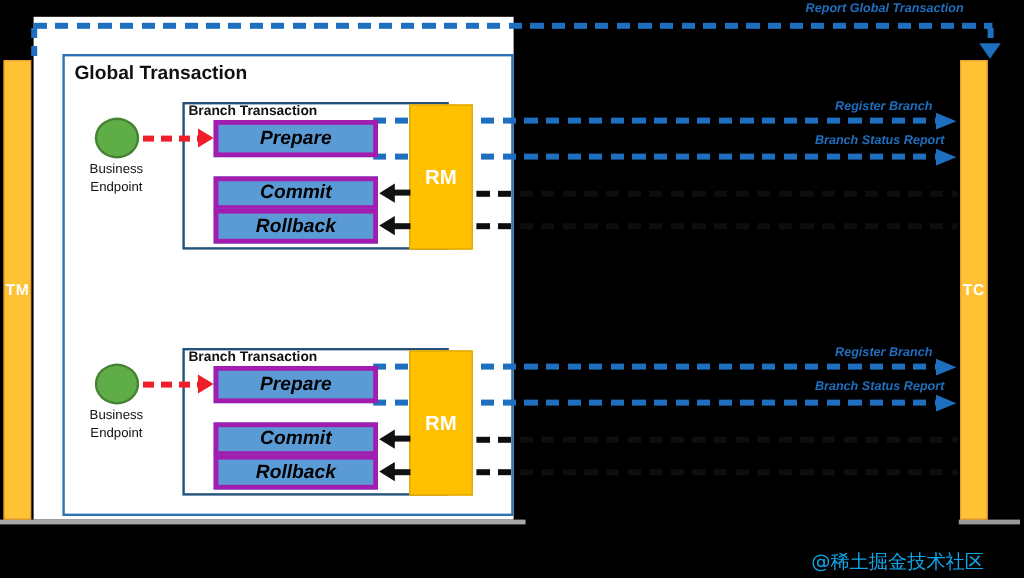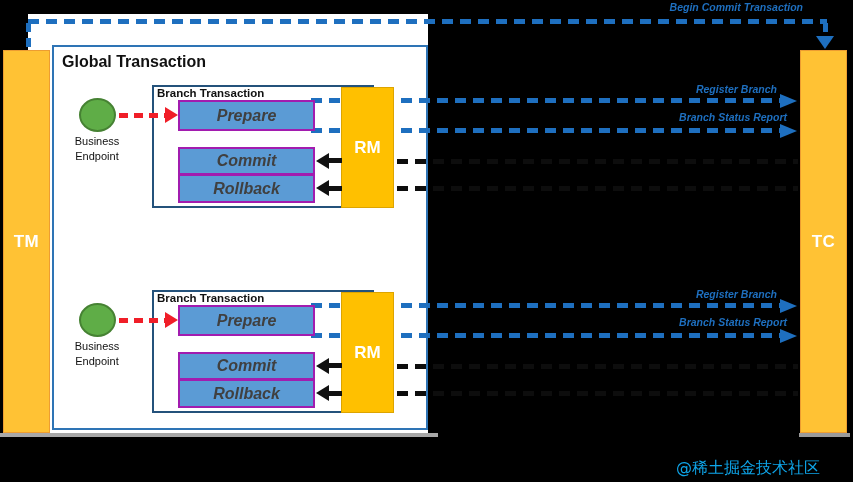--- a/index.html
+++ b/index.html
@@ -6,36 +6,36 @@
   #canvas{position:relative;width:853px;height:482px;background:#000;overflow:hidden;
           font-family:"Liberation Sans", sans-serif;}
   .abs{position:absolute;}
 
   
   .backing{left:28px;top:14px;width:400px;height:419px;background:#ffffff;z-index:1;}
   .ground{left:0;top:433px;width:438px;height:4px;background:#a8a8a8;z-index:2;}
   .tc-shadow{left:799px;top:433px;width:51px;height:4px;background:#9a9a9a;z-index:2;}
 
   
-  .actor{width:47px;height:383px;top:50px;background:#ffc234;border:1px solid #ed9d31;
-         color:#fff;font-weight:bold;font-size:17px;display:flex;align-items:center;
+  .actor{width:23px;height:383px;top:50px;background:#ffc234;border:1px solid #ed9d31;
+         color:#fff;font-weight:bold;font-size:13px;display:flex;align-items:center;
          justify-content:center;z-index:6;box-sizing:border-box;letter-spacing:.5px;}
   .tm{left:3px;} .tc{left:800px;}
 
   
   .globalbox{left:52px;top:45px;width:372px;height:381px;border:2px solid #2e74b5;
              background:transparent;z-index:2;}
   .globaltitle{left:62px;top:53px;font-size:16px;font-weight:bold;color:#111;z-index:7;white-space:nowrap;}
 
   
   .branchbox{left:152px;width:222px;height:123px;border:2px solid #24527b;z-index:3;box-sizing:border-box;background:#fff;}
   .branchtitle{left:157px;font-size:11.5px;font-weight:bold;color:#111;z-index:7;white-space:nowrap;}
 
   
-  .bluebox{left:178px;width:137px;background:#5b9bd5;border:2px solid #a21caf;color:#404040;
+  .bluebox{left:178px;width:137px;background:#5b9bd5;border:4px solid #a21caf;color:#000000;
            font-weight:bold;font-style:italic;font-size:16px;display:flex;align-items:center;
            justify-content:center;z-index:4;box-sizing:border-box;}
   .rmbox{left:341px;width:53px;height:121px;background:#ffc000;border:1px solid #dda400;
          color:#fff;font-weight:bold;font-size:17px;display:flex;align-items:center;
          justify-content:center;z-index:5;box-sizing:border-box;}
 
   
   .circle{left:79px;width:37px;height:34px;border-radius:50%;background:#5fad47;
           border:2px solid #468233;z-index:4;box-sizing:border-box;}
   .eplabel{left:60px;width:74px;text-align:center;font-size:11px;font-weight:normal;
@@ -76,21 +76,21 @@
   <div class="abs globalbox"></div>
   <div class="abs globaltitle">Global Transaction</div>
 
   <div class="abs actor tm">
     <span>TM</span>
   </div>
   <div class="abs actor tc">
     <span>TC</span>
   </div>
 
-  <div class="abs flowlabel" style="right:50px;top:1px;">Begin Commit Transaction</div>
+  <div class="abs flowlabel" style="right:50px;top:1px;">Report Global Transaction</div>
   <div class="abs dashv-blue" style="left:26px;top:23px;height:27px;"></div>
   <div class="abs dashh-blue" style="left:28px;top:19px;width:799px;"></div>
   <div class="abs dashv-blue" style="left:823px;top:23px;height:14px;"></div>
   <div class="abs tri tri-down-blue" style="left:816px;top:36px;"></div>
 
   <div class="abs branchbox" style="top:85px;"></div>
   <div class="abs branchtitle" style="top:87px;">Branch Transaction</div>
 
   <div class="abs circle" style="top:98px;"></div>
   <div class="abs eplabel" style="top:134px;">Business Endpoint</div>

